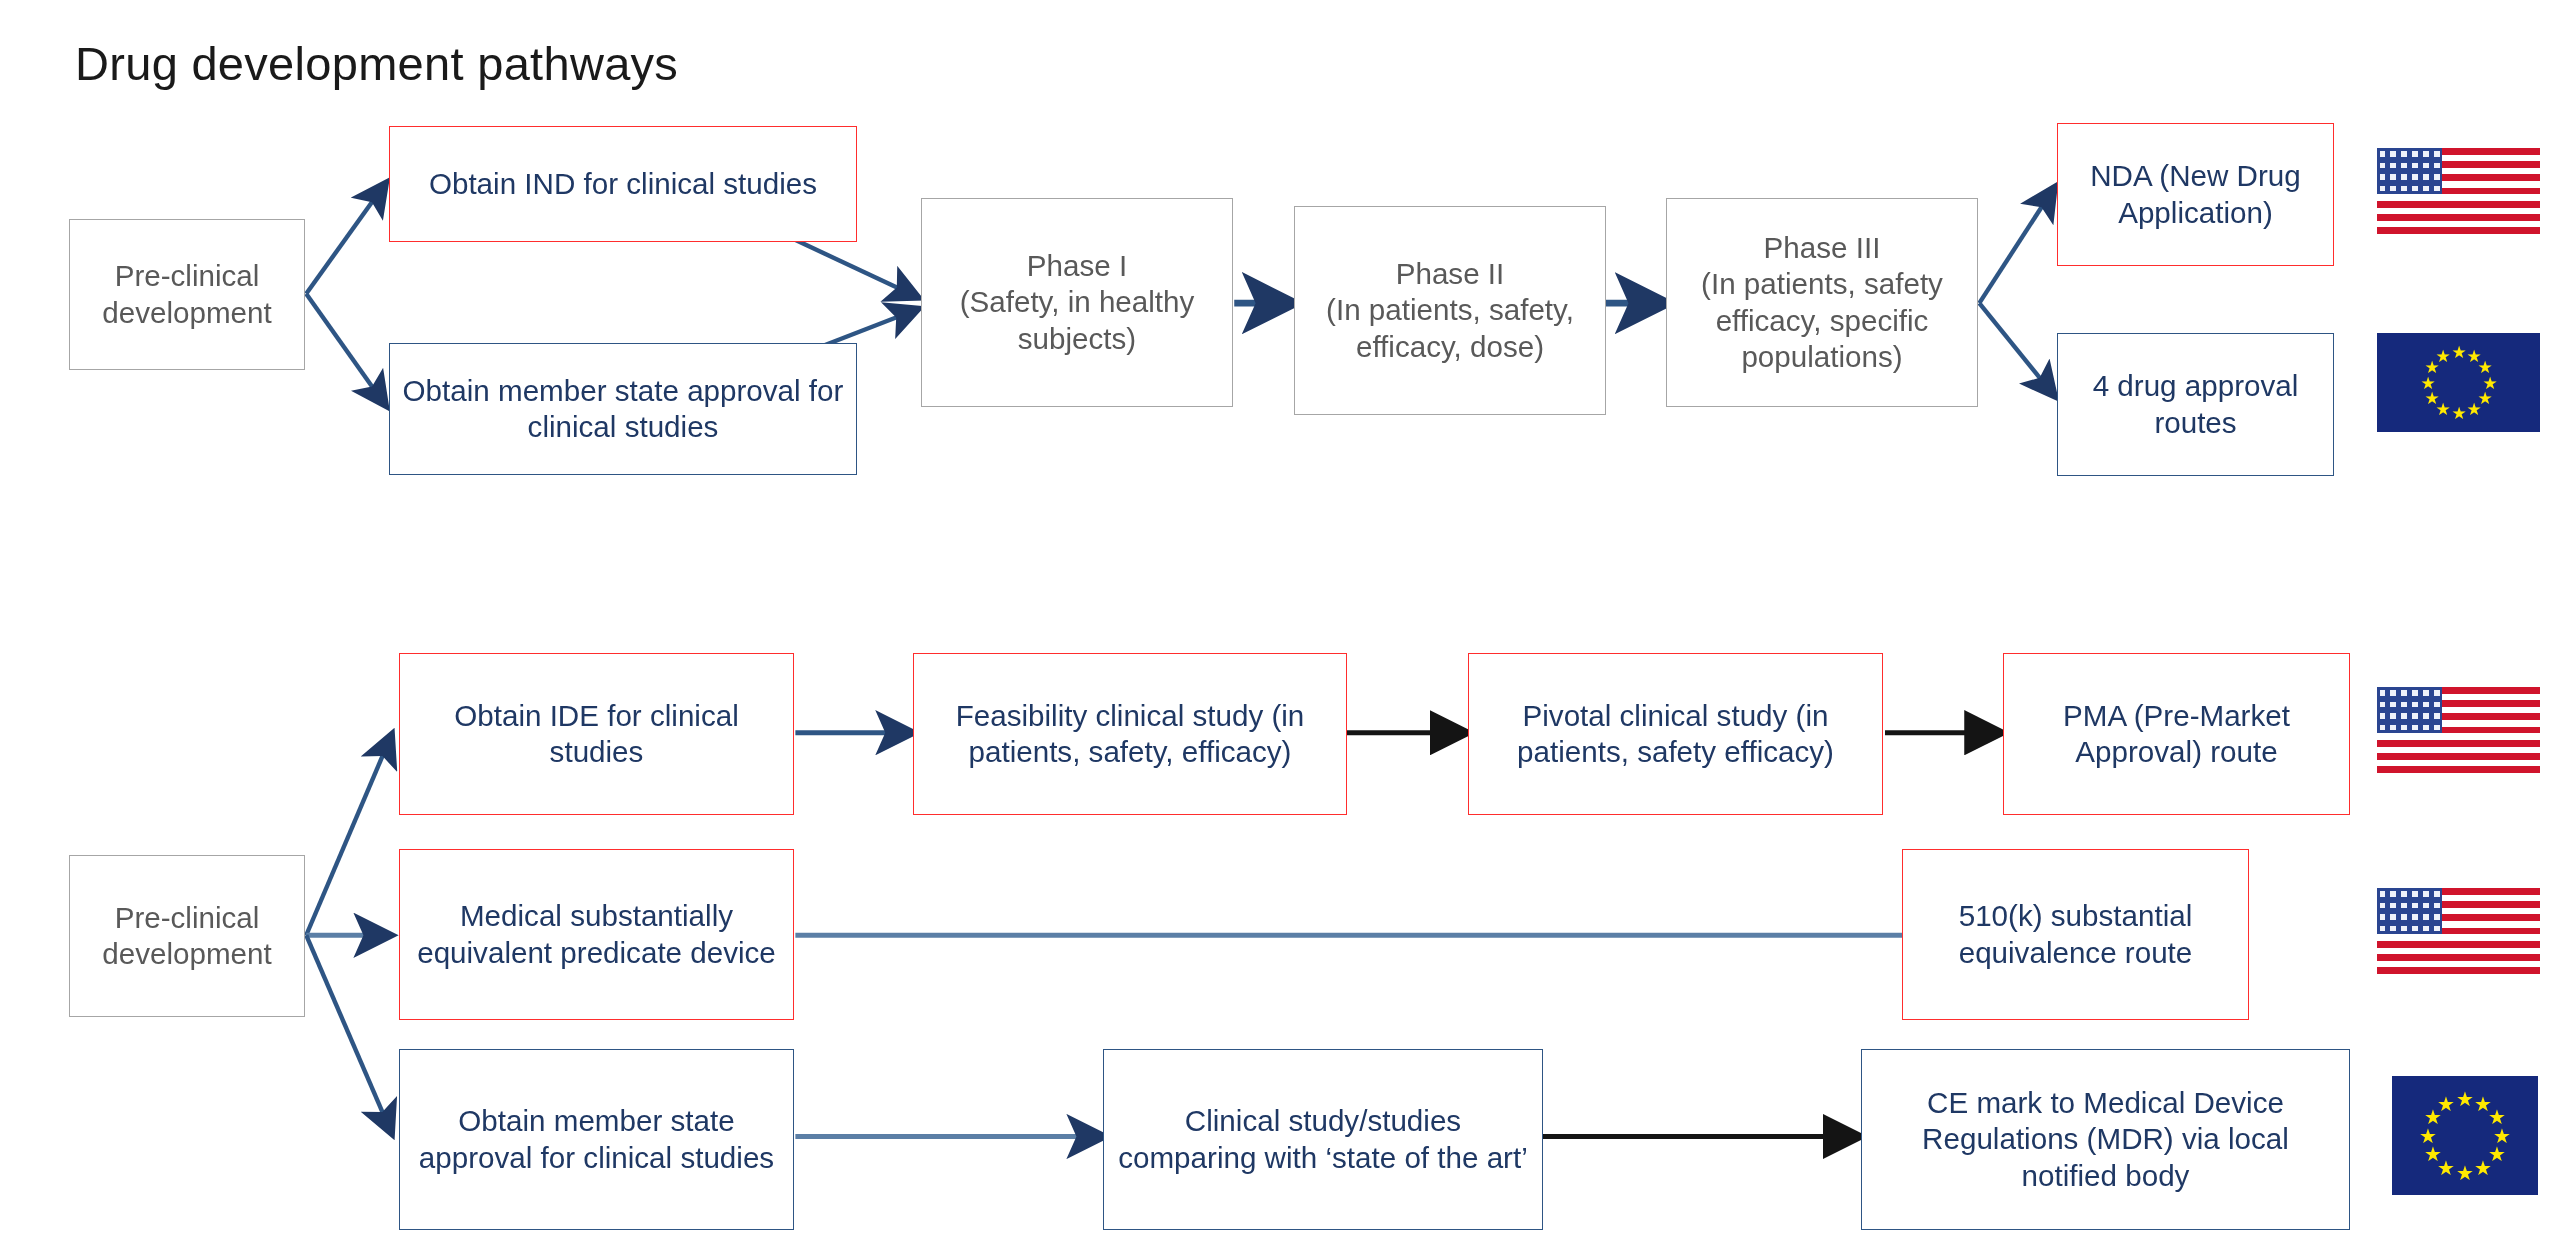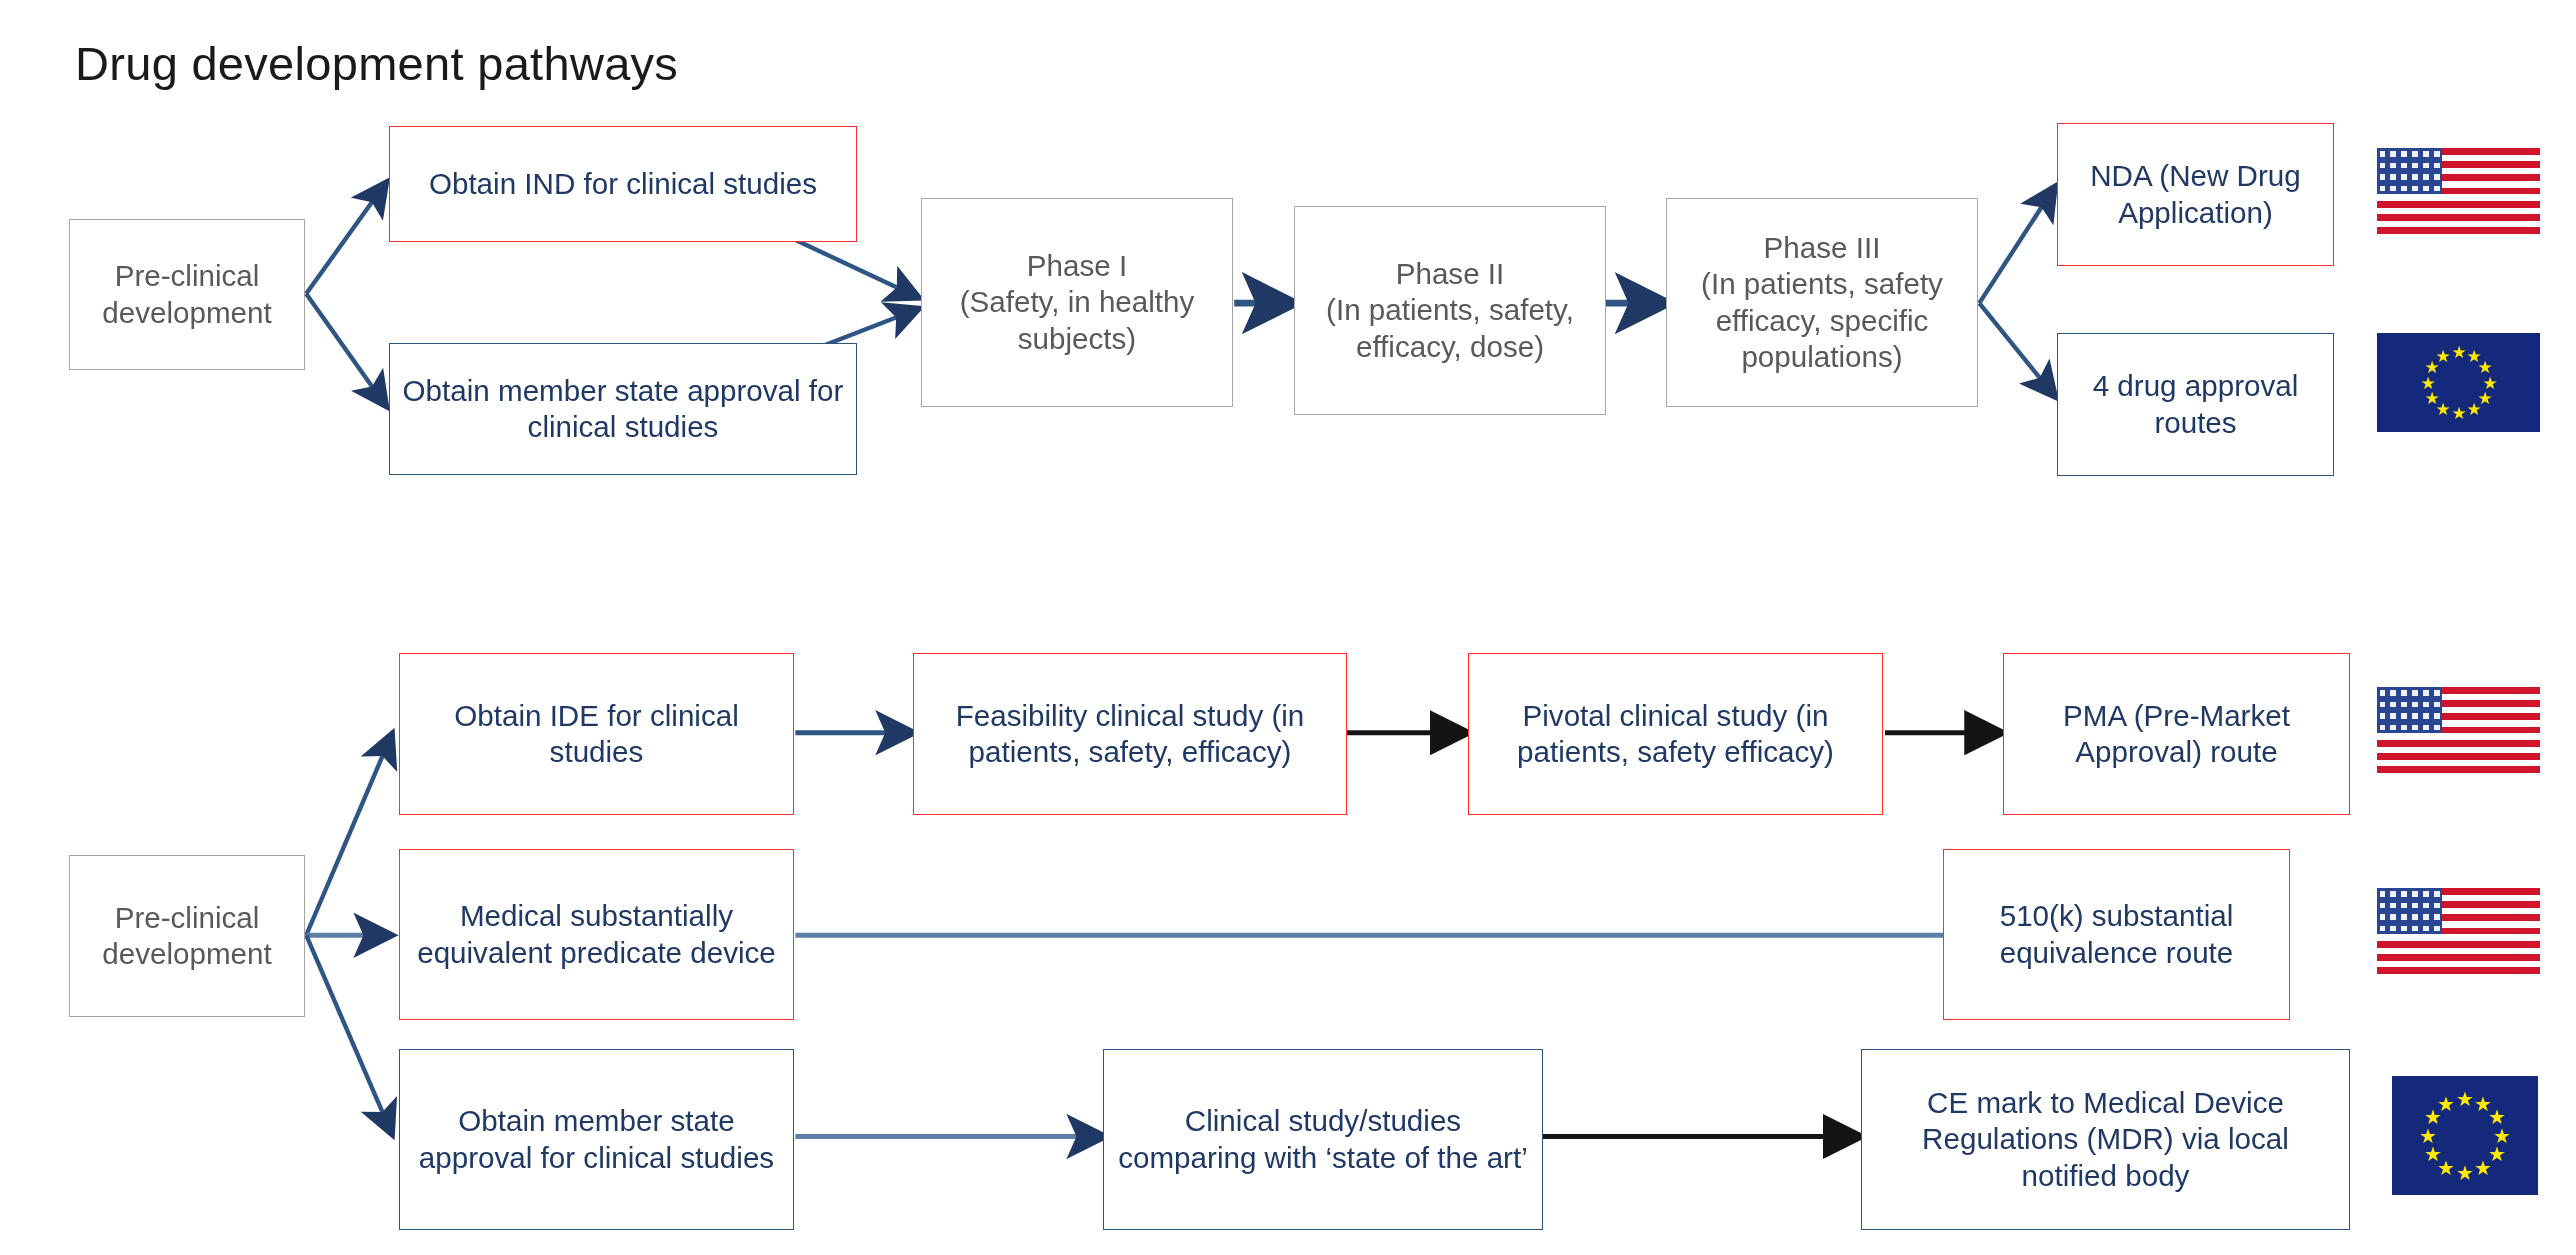--- a/index.html
+++ b/index.html
@@ -240,21 +240,21 @@
           <i></i>
           <i></i>
         </div>
     </div>
   </div>
 
   <div class="node n-red" style="left:399px;top:849px;width:395px;height:171px;">
     <span>Medical substantially equivalent predicate device</span>
   </div>
 
-  <div class="node n-red" style="left:1943px;top:849px;width:347px;height:171px;">
+  <div class="node n-red" style="left:1902px;top:849px;width:347px;height:171px;">
     <span>510(k) substantial equivalence route</span>
   </div>
 
   <div class="flag flag-us" style="left:2377px;top:888px;width:163px;height:86px;">
     <div class="stripes"></div>
     <div class="canton">
       <div class="starrow">
           <i></i>
           <i></i>
           <i></i>

